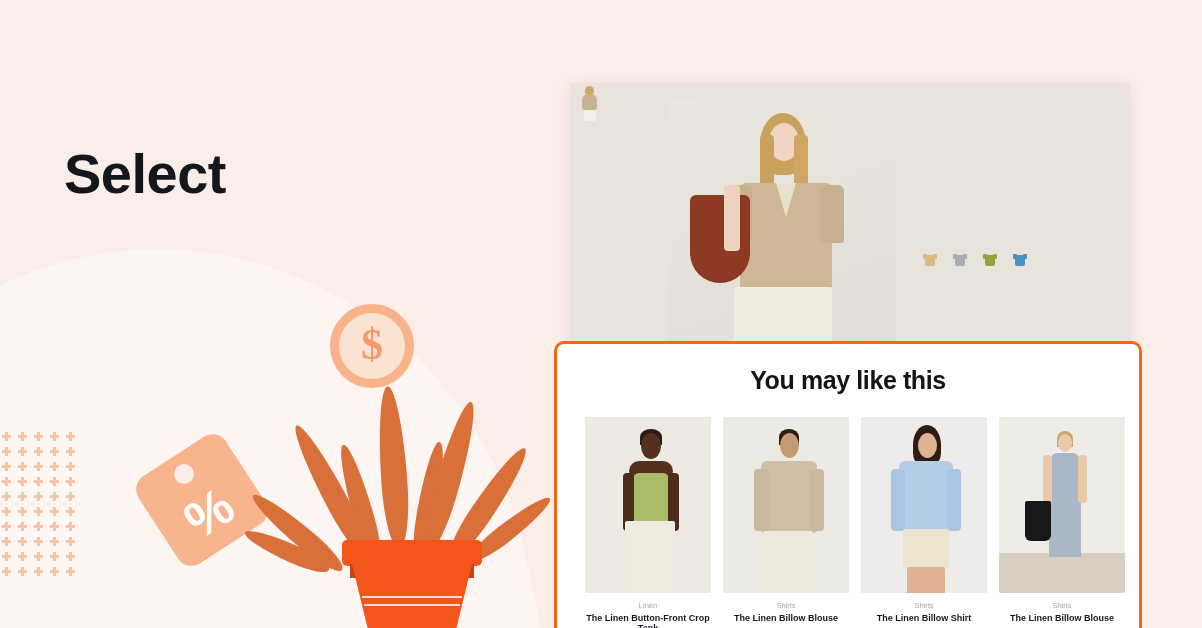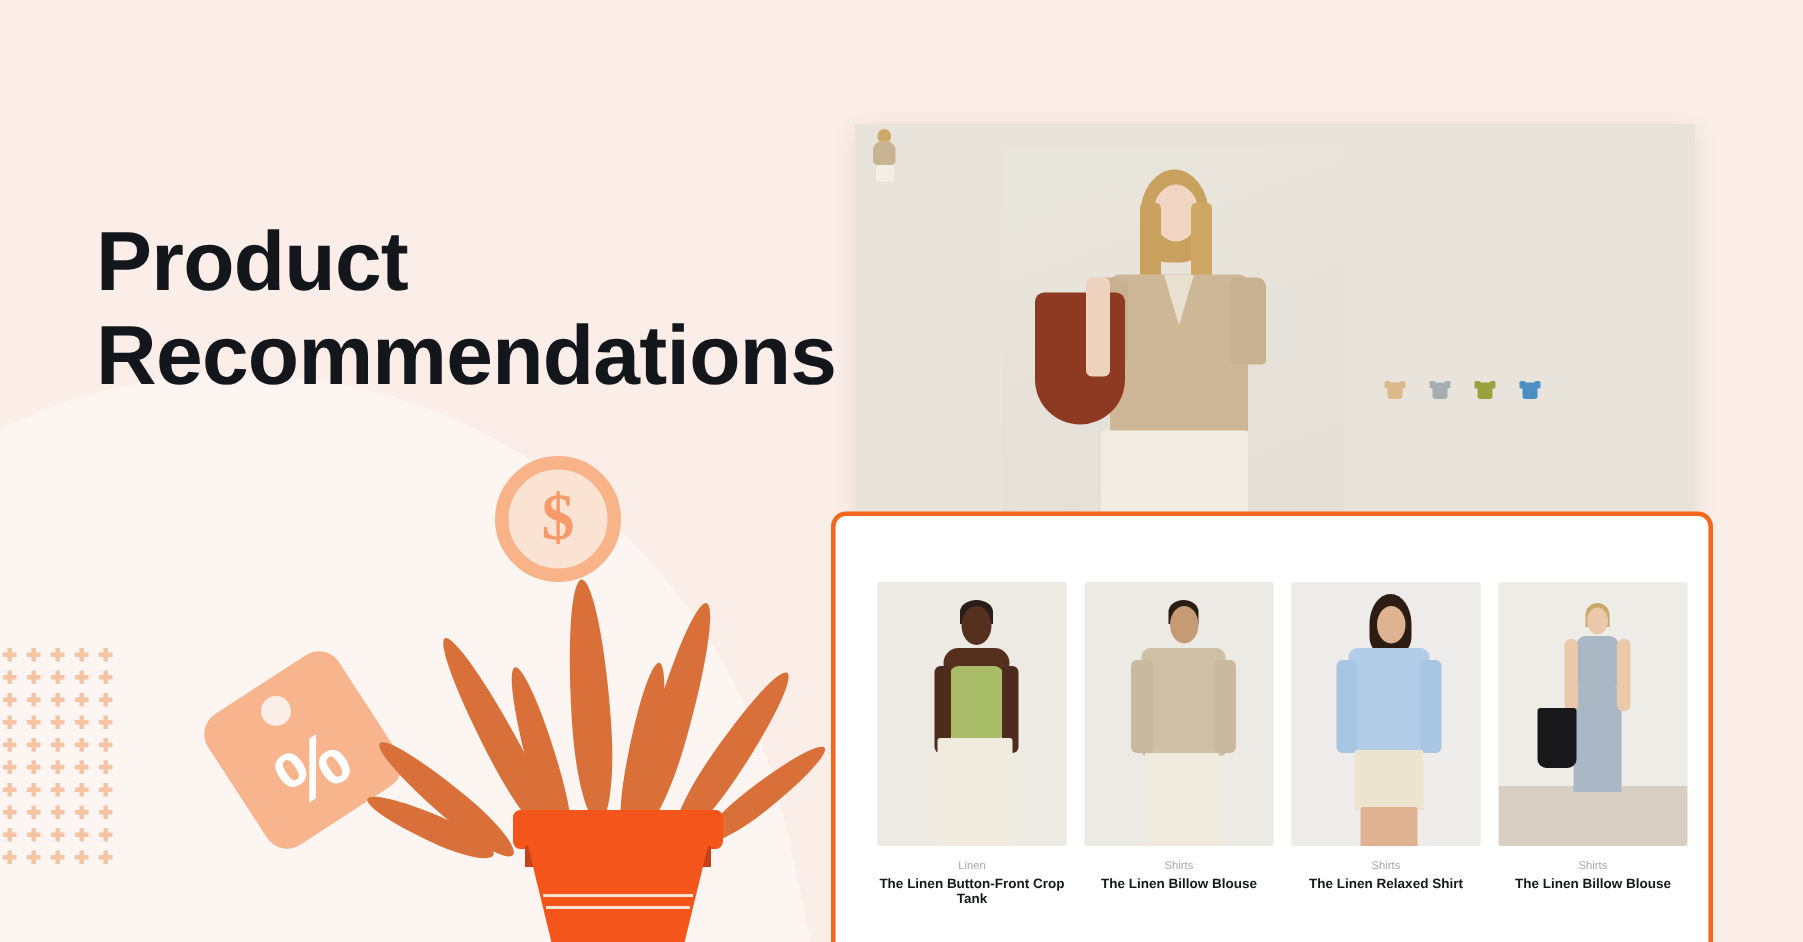--- a/index.html
+++ b/index.html
@@ -355,22 +355,21 @@
       <div class="leaf" style="left: 40px; top: 26px; width: 22px; height: 150px; transform: rotate(-28deg);"></div>
       <div class="leaf" style="left: 70px; top: 4px; width: 26px; height: 162px; transform: rotate(-4deg);"></div>
     <div class="pot-rim"></div>
     <div class="pot-shadow"></div>
     <div class="pot-body"></div>
     <div class="pot-line" style="left:46px; top:214px; width:100px;"></div>
     <div class="pot-line" style="left:48px; top:222px; width:96px;"></div>
   </div>
 
   <div class="headline">
-    <div>Product</div>
-    <div>Recommendations</div>
+    <div>Select</div>
   </div>
 
   <div class="pdp">
 
     <div class="thumbs">
       <div class="thumb sel">
         <div class="ph" style="background:#e6e2da;">
           <div class="f-hair" style="left:16px;top:2px;width:9px;height:11px;background:#c9a46a;"></div>
           <div class="f-torso" style="left:12px;top:11px;width:16px;height:17px;background:#cbb796;"></div>
           <div class="f-bag" style="left:5px;top:13px;width:9px;height:14px;background:#8f3a24;border-radius:2px 2px 6px 6px;"></div>
@@ -499,20 +498,21 @@
         </svg>
         <div class="delivery-txt">
           <span style="font-weight:bold;color:#2b2f33;">Estimated Delivery:</span>
           <span>Aug 11 - Aug 18</span>
         </div>
       </div>
     </div>
   </div>
 
   <div class="recs">
+    <div class="recs-title">You may like this</div>
     <div class="rec-grid" id="rec-grid">
         <div class="rec-card">
           <div class="rec-img">
             <div class="ph">
               <div class="ph-bg" style="background:#edeae3"></div>
               <div class="f-hair" style="left:55px;top:12px;width:22px;height:16px;background:#2a1c16;border-radius:50% 50% 0 0"></div>
               <div class="f-head" style="left:56px;top:16px;width:20px;height:26px;background:#55301f"></div>
               <div class="f-torso" style="left:44px;top:44px;width:44px;height:20px;background:#55301f;border-radius:10px"></div>
               <div class="f-torso" style="left:48px;top:56px;width:36px;height:48px;background:#a9bd69"></div>
               <div class="f-arm" style="left:38px;top:56px;width:11px;height:58px;background:#4e2c1d"></div>
@@ -545,21 +545,21 @@
               <div class="f-hair" style="left:52px;top:8px;width:28px;height:40px;background:#2c1c14;border-radius:50% 50% 30% 30%"></div>
               <div class="f-head" style="left:57px;top:16px;width:19px;height:25px;background:#dfb391"></div>
               <div class="f-torso" style="left:38px;top:44px;width:54px;height:70px;background:#b3cde8"></div>
               <div class="f-arm" style="left:30px;top:52px;width:14px;height:62px;background:#a8c5e4"></div>
               <div class="f-arm" style="left:86px;top:52px;width:14px;height:62px;background:#a8c5e4"></div>
               <div class="f-legs" style="left:42px;top:112px;width:46px;height:40px;background:#ece4cf"></div>
               <div class="f-legs" style="left:46px;top:150px;width:38px;height:26px;background:#dfb391"></div>
             </div>
           </div>
           <div class="rec-cat">Shirts</div>
-          <div class="rec-name">The Linen Relaxed Shirt</div>
+          <div class="rec-name">The Linen Billow Shirt</div>
         </div>
         <div class="rec-card">
           <div class="rec-img">
             <div class="ph">
               <div class="ph-bg" style="background:#eeece7"></div>
               <div class="ph-floor" style="height:40px;background:#d8cfc2"></div>
               <div class="f-hair" style="left:58px;top:14px;width:16px;height:16px;background:#c9a969;border-radius:50% 50% 0 0"></div>
               <div class="f-head" style="left:59px;top:17px;width:14px;height:18px;background:#ecc8aa"></div>
               <div class="f-torso" style="left:52px;top:36px;width:28px;height:34px;background:#a9b7c4"></div>
               <div class="f-legs" style="left:50px;top:70px;width:32px;height:70px;background:#aab8c5"></div>

